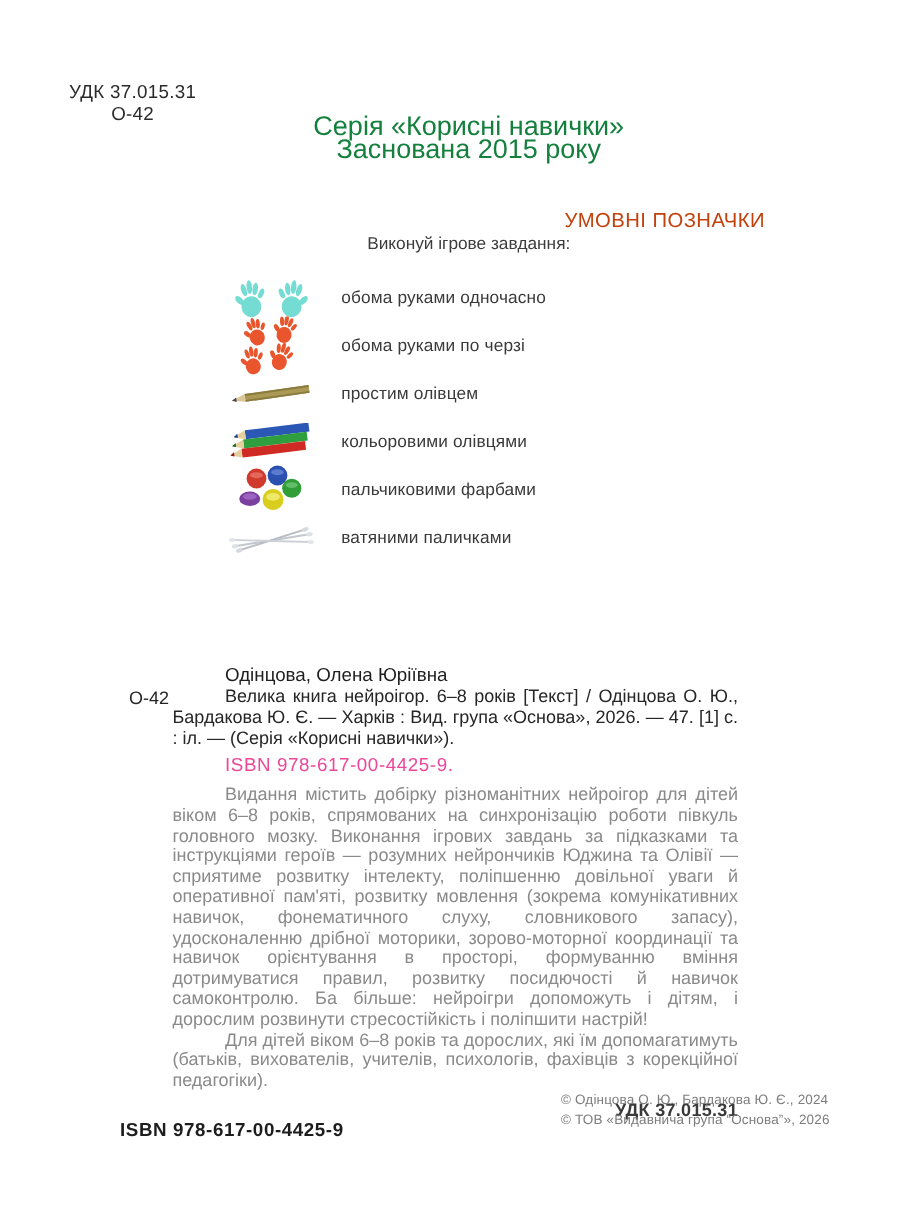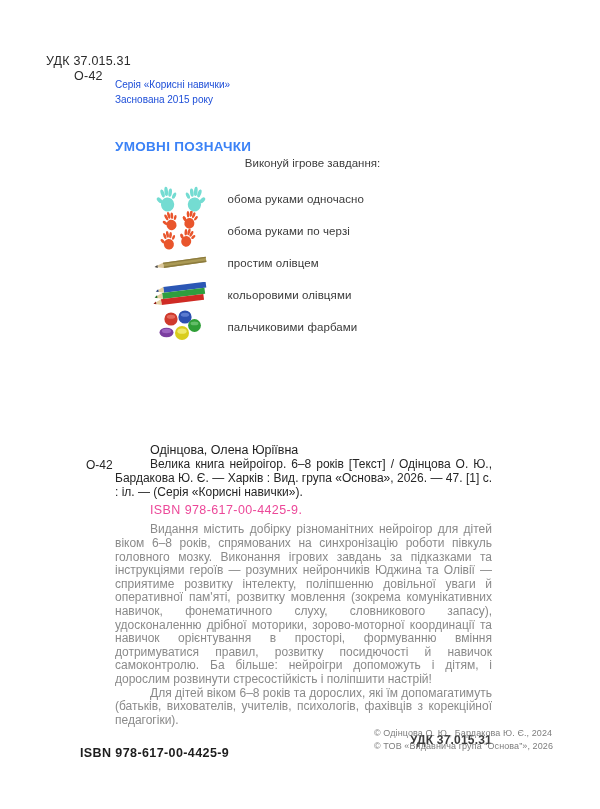--- a/index.html
+++ b/index.html
@@ -13,28 +13,28 @@
   
   .udc-block {
     position: absolute; left: 46px; top: 54px;
     text-align: center; font-size: 12.5px; color: #2b2b2b;
     line-height: 15px; letter-spacing: 0.2px;
   }
 
   
   .series-block {
     position: absolute; left: 115px; top: 77px; width: 395px;
-    font-size: 10px; color: #1d4ed8; line-height: 15px;
+    text-align: center; font-size: 18px; color: #15803d; line-height: 15px;
   }
 
   
   .legend { position: absolute; left: 115px; top: 139px; width: 395px; }
   .legend-title {
-    text-align: left; font-weight: bold; font-size: 13.5px;
-    color: #3b82f6; letter-spacing: 0.3px;
+    text-align: right; font-weight: normal; font-size: 13.5px;
+    color: #c2410c; letter-spacing: 0.3px;
   }
   .legend-subtitle {
     text-align: center; font-size: 11.5px; color: #3c3c3c; margin-top: 3px;
   }
   .legend-items { margin: 14px auto 0 auto; width: 330px; }
   .legend-row { display: flex; align-items: center; height: 32px; }
   .legend-icon-cell {
     width: 66px; display: flex; justify-content: center; align-items: center;
     flex: none;
   }
@@ -184,20 +184,36 @@
             <ellipse cx="36.5" cy="13.4" rx="4" ry="1.9" fill="#63bd69"></ellipse>
             <ellipse cx="8.5" cy="22.5" rx="7" ry="4.8" fill="#7b3fa0"></ellipse>
             <ellipse cx="8.5" cy="21" rx="4.6" ry="2.2" fill="#9c64c0"></ellipse>
             <circle cx="24" cy="23" r="7" fill="#d9cd1e"></circle>
             <ellipse cx="24" cy="21.2" rx="4.6" ry="2.6" fill="#efe96a"></ellipse>
           </svg>
         </span>
         <span class="legend-label">пальчиковими фарбами</span>
       </div>
 
+      <div class="legend-row">
+        <span class="legend-icon-cell">
+          <svg width="58" height="20" viewBox="0 0 62 20">
+            <line x1="5" y1="15.5" x2="58" y2="7" stroke="#c3c8ce" stroke-width="1.4"></line>
+            <ellipse cx="5" cy="15.5" rx="2.4" ry="1.5" fill="#dde1e5" transform="rotate(-9 5 15.5)"></ellipse>
+            <ellipse cx="58" cy="7" rx="2.4" ry="1.5" fill="#dde1e5" transform="rotate(-9 58 7)"></ellipse>
+            <line x1="8" y1="18.5" x2="55" y2="3.5" stroke="#b7bdc4" stroke-width="1.4"></line>
+            <ellipse cx="8" cy="18.5" rx="2.4" ry="1.5" fill="#d6dade" transform="rotate(-18 8 18.5)"></ellipse>
+            <ellipse cx="55" cy="3.5" rx="2.4" ry="1.5" fill="#d6dade" transform="rotate(-18 55 3.5)"></ellipse>
+            <line x1="3" y1="11" x2="59" y2="12.5" stroke="#cdd1d6" stroke-width="1.3"></line>
+            <ellipse cx="3" cy="11" rx="2.2" ry="1.4" fill="#e2e5e8"></ellipse>
+            <ellipse cx="59" cy="12.5" rx="2.2" ry="1.4" fill="#e2e5e8"></ellipse>
+          </svg>
+        </span>
+        <span class="legend-label">ватяними паличками</span>
+      </div>
 
     </div>
   </div>
 
   <div class="biblio">
     <div class="biblio-author">Одінцова, Олена Юріївна</div>
     <div class="biblio-record">
       <span class="biblio-code">О-42</span>
       <span>Велика книга нейроігор. 6–8 років [Текст] / Одінцова О. Ю., Бардакова Ю. Є. — Харків : Вид. група «Основа», 2026. — 47. [1] с. : іл. — (Серія «Корисні навички»).</span>
     </div>

